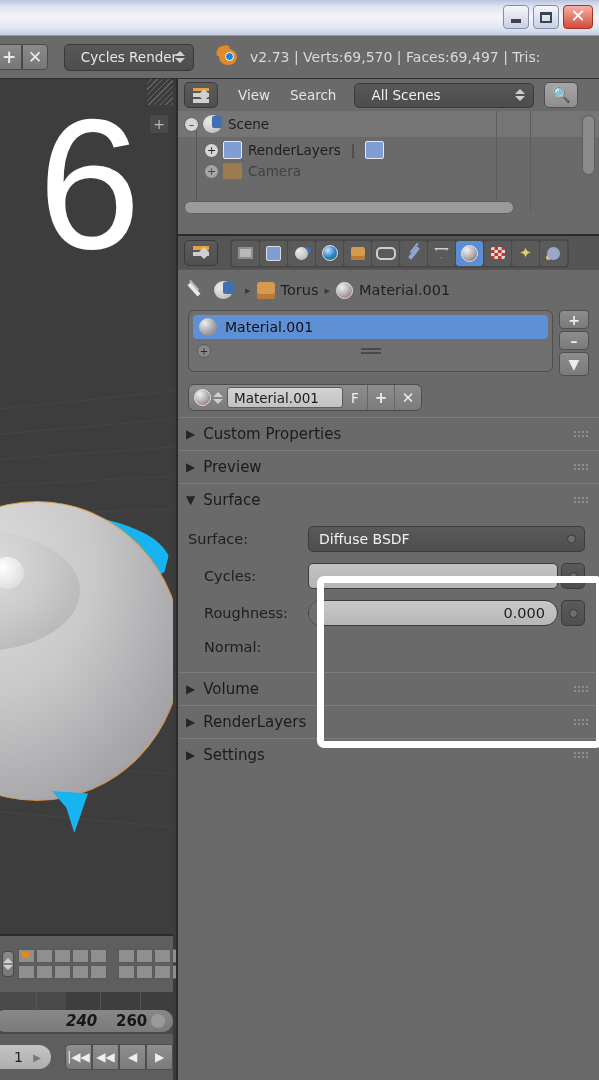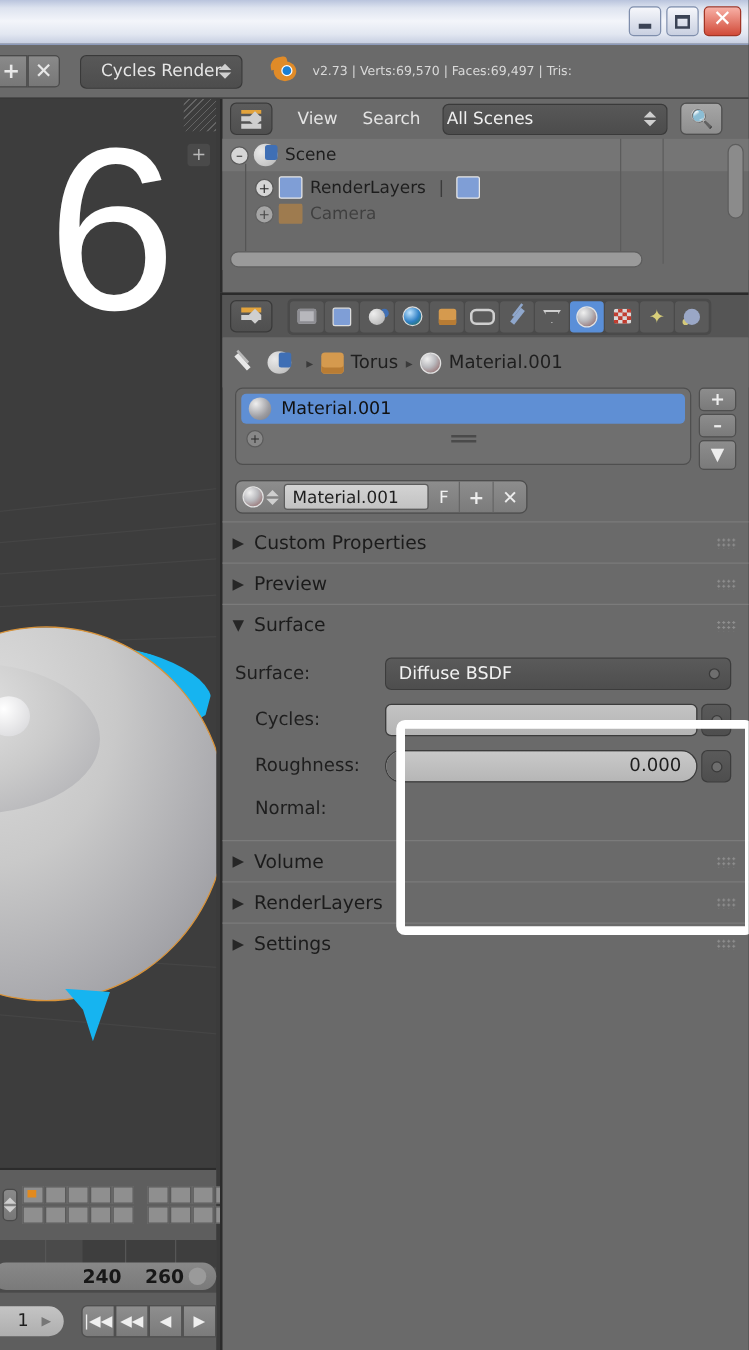--- a/index.html
+++ b/index.html
@@ -77,21 +77,21 @@
   }
   .blender-logo .dot {
     position:absolute; left:9px; top:6px; width:9px;height:9px;
     border-radius:50%; background:#1b7fd4; border:1.5px solid #fff;
   }
   .blender-logo .tail {
     position:absolute; left:0px; top:0px; width:14px; height:9px;
     background:#e08b28; border-radius:7px 3px 0 0; transform:rotate(-12deg);
   }
   .stats {
-    margin-left:10px; color:#d9d9d9; font-size:10px; white-space:nowrap; overflow:hidden;
+    margin-left:10px; color:#d9d9d9; font-size:14px; white-space:nowrap; overflow:hidden;
   }
 
   
   .viewport {
     position:absolute; left:0; top:79px; width:173px; height:855px;
     background:#3d3d3d; overflow:hidden;
   }
   .vp-gridlines { position:absolute; inset:0; }
   .vp-gridlines span {
     position:absolute; left:-20px; width:260px; height:1px; background:rgba(255,255,255,.045);
@@ -155,21 +155,21 @@
     position:absolute; left:0; top:992px; width:173px; height:42px;
     background:#4a4a4a;
   }
   .tl-dark { position:absolute; left:66px; top:0; width:107px; height:22px; background:#3e3e3e; }
   .tl-vline { position:absolute; top:0; width:1px; height:22px; background:#565656; }
   .tl-scrub {
     position:absolute; left:-6px; top:18px; width:179px; height:22px;
     background:linear-gradient(to bottom,#888,#7a7a7a); border-radius:11px;
     display:flex; align-items:center; color:#171717; font-size:15px; font-weight:bold;
   }
-  .tl-scrub .n1 { position:absolute; left:72px; }
+  .tl-scrub .n1 { position:absolute; left:72px;font-style:italic; }
   .tl-scrub .n2 { position:absolute; left:122px; }
   .tl-scrub .knob { position:absolute; right:8px; width:14px;height:14px;border-radius:50%; background:#9a9a9a; }
   .tl-bottom {
     position:absolute; left:0; top:1034px; width:173px; height:46px;
     background:#5e5e5e; display:flex; align-items:center;
   }
   .frame-field {
     margin-left:-14px; width:66px;height:24px; border-radius:12px;
     background:linear-gradient(to bottom,#c4c4c4,#aeaeae);
     display:flex;align-items:center;justify-content:center;
@@ -195,21 +195,21 @@
     background:linear-gradient(to bottom,#5c5c5c,#4f4f4f); border:1px solid #3a3a3a;
     display:flex; align-items:center; justify-content:center; position:relative;
   }
   .editor-switch .glyph { width:16px;height:15px; display:flex;flex-direction:column;gap:2px; }
   .editor-switch .glyph i { display:block; height:4px; background:#cfcfcf; }
   .editor-switch .glyph i:first-child{ background:#e2a33c; }
   .menuitem { color:#e4e4e4; font-size:13.5px; margin-left:20px; }
   .scope-dd {
     margin-left:18px; width:180px;height:25px; border-radius:5px;
     background:linear-gradient(to bottom,#585858,#4c4c4c); border:1px solid #3a3a3a;
-    display:flex;align-items:center; padding-left:2px; color:#efefef; font-size:13.5px; position:relative;
+    display:flex;align-items:center; padding-left:16px; color:#efefef; font-size:13.5px; position:relative;
   }
   .searchbtn {
     margin-left:10px; width:34px;height:26px; border-radius:5px;
     background:linear-gradient(to bottom,#a6a6a6,#8e8e8e); border:1px solid #4f4f4f;
     display:flex;align-items:center;justify-content:center; font-size:15px; color:#3b3b3b;
   }
   .out-body { position:relative; height:105px; background:#6a6a6a; }
   .out-row { display:flex; align-items:center; height:26px; padding-left:6px; color:#1d1d1d; font-size:13.5px; }
   .out-row.sel { background:#757575; }
   .tri-btn {

